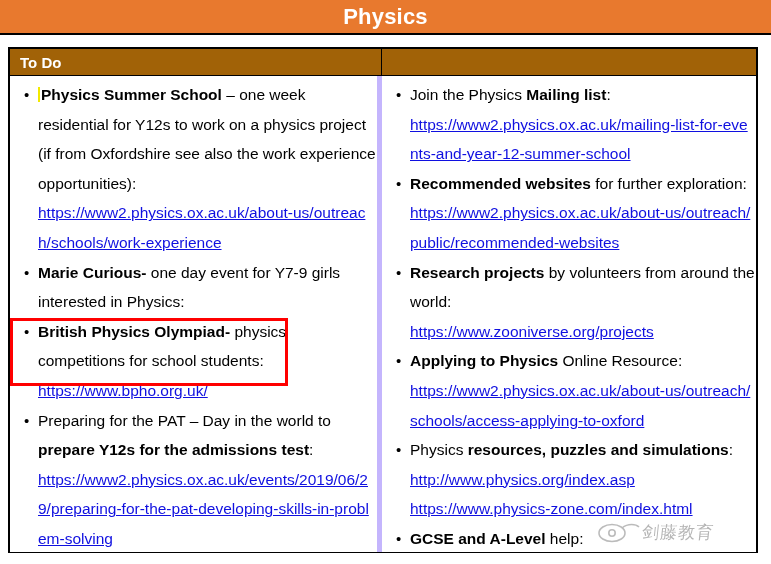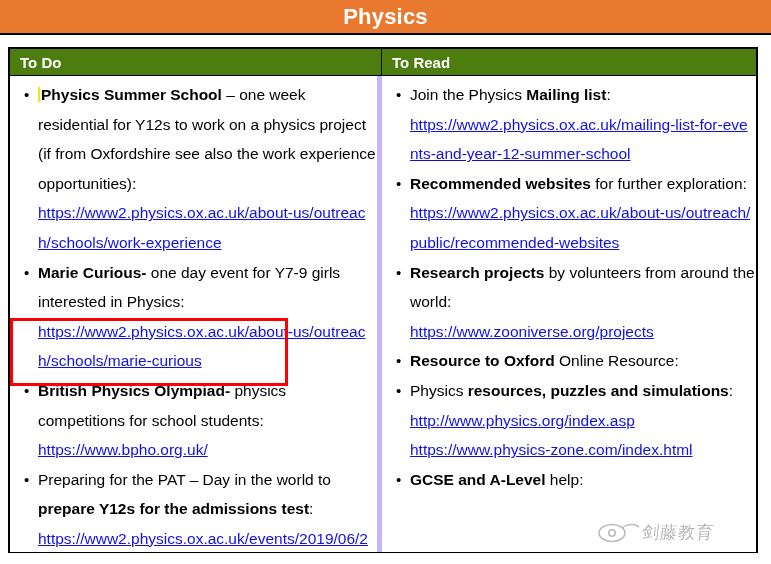--- a/index.html
+++ b/index.html
@@ -45,21 +45,21 @@
     left: 8px;
     top: 47px;
     width: 750px;
     height: 506px;
     border: 2px solid #000000;
     box-sizing: border-box;
   }
   .table-header-row {
     display: flex;
     height: 26px;
-    background: #4d7c0f;
+    background: #a16207;
     border-bottom: 1px solid #000000;
   }
   .th {
     box-sizing: border-box;
     color: #FFFFFF;
     font-size: 15px;
     font-weight: bold;
     padding: 2px 0 0 10px;
     line-height: 23px;
     white-space: nowrap;
@@ -163,34 +163,33 @@
 <body>
 
 <div class="title-banner">
   <div class="title-text">Physics</div>
 </div>
 
 <div class="table">
 
   <div class="table-header-row">
     <div class="th left-col">To Do</div>
-    <div class="th right-col">To Read</div>
   </div>
 
   <div class="table-body-row">
 
     <div class="td left-col">
       <ul class="bullets left-list">
 
         <li>
           <span class="text-cursor"></span><b>Physics Summer School</b><span> – one week residential for Y12s to work on a physics project (if from Oxfordshire see also the work experience opportunities): </span><span class="lnk lnk-row">https://www2.physics.ox.ac.uk/about-us/outreach/schools/work-experience</span>
         </li>
 
         <li>
-          <b>Marie Curious-</b><span> one day event for Y7-9 girls interested in Physics: </span><span class="lnk lnk-row">https://www2.physics.ox.ac.uk/about-us/outreach/schools/marie-curious</span>
+          <b>Marie Curious-</b><span> one day event for Y7-9 girls interested in Physics: </span>
         </li>
 
         <li>
           <b>British Physics Olympiad-</b><span> physics competitions for school students: </span><span class="lnk lnk-row">https://www.bpho.org.uk/</span>
         </li>
 
         <li>
           <span>Preparing for the PAT – Day in the world to </span><b>prepare Y12s for the admissions test</b><span>: </span><span class="lnk lnk-row">https://www2.physics.ox.ac.uk/events/2019/06/29/preparing-for-the-pat-developing-skills-in-problem-solving</span>
         </li>
 
@@ -206,21 +205,21 @@
 
         <li>
           <b>Recommended websites</b><span> for further exploration: </span><span class="lnk lnk-row">https://www2.physics.ox.ac.uk/about-us/outreach/public/recommended-websites</span>
         </li>
 
         <li>
           <b>Research projects</b><span> by volunteers from around the world: </span><span class="lnk lnk-row">https://www.zooniverse.org/projects</span>
         </li>
 
         <li>
-          <b>Resource to Oxford</b><span> Online Resource: </span>
+          <b>Applying to Physics</b><span> Online Resource: </span><span class="lnk lnk-row">https://www2.physics.ox.ac.uk/about-us/outreach/schools/access-applying-to-oxford</span>
         </li>
 
         <li>
           <span>Physics </span><b>resources, puzzles and simulations</b><span>: </span><span class="lnk lnk-row">http://www.physics.org/index.asp</span><span class="lnk lnk-row">https://www.physics-zone.com/index.html</span>
         </li>
 
         <li>
           <b>GCSE and A-Level</b><span> help: </span>
         </li>
 

